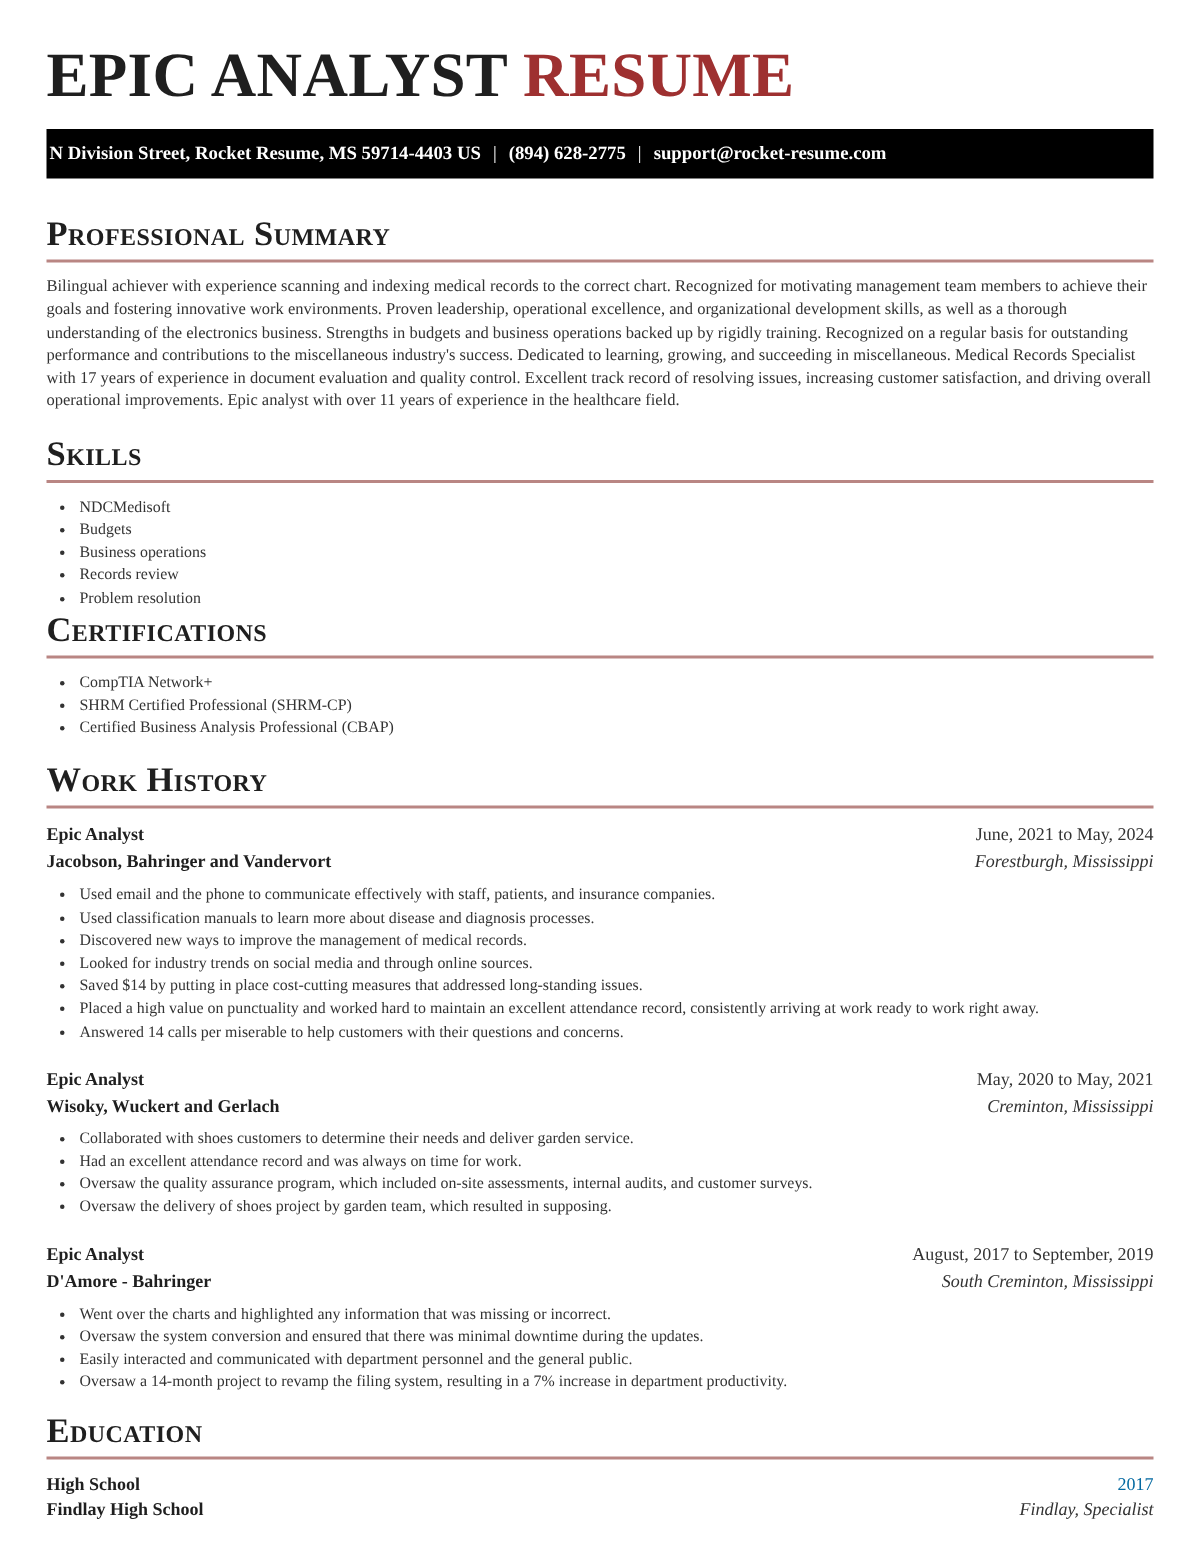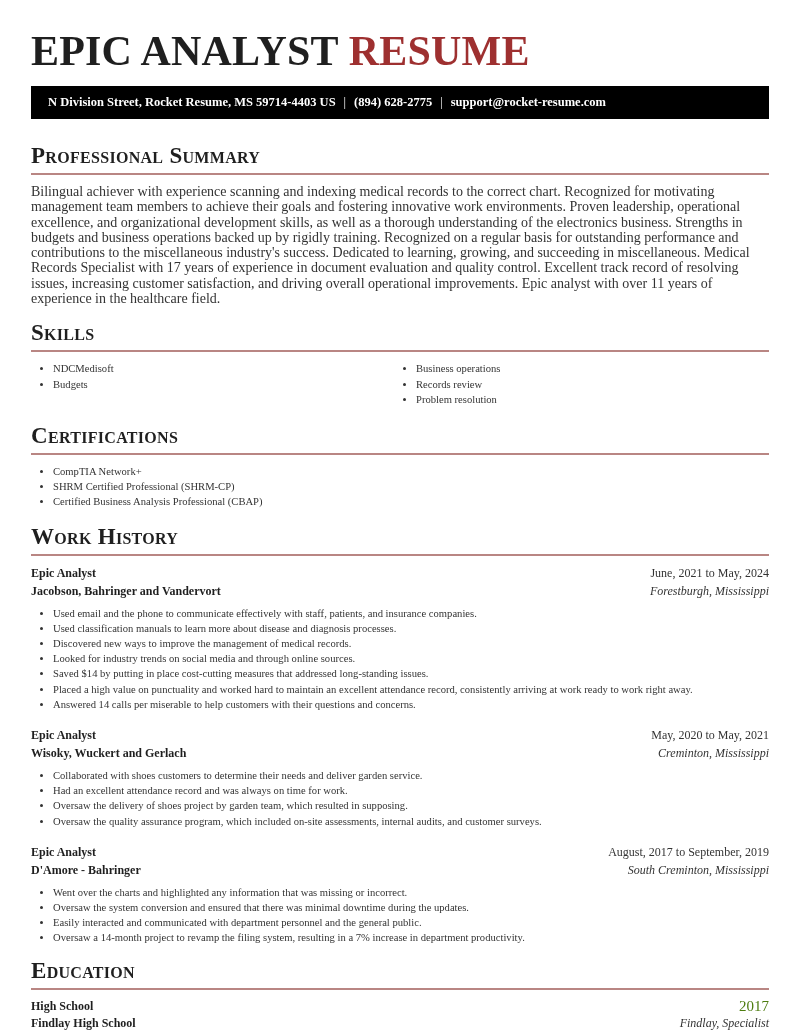--- a/index.html
+++ b/index.html
@@ -23,21 +23,21 @@
       color: #1f1f1f;
       white-space: nowrap;
     }
     .title .accent { color: #9e3030; }
     .contact-bar {
       margin-top: 12px;
       background: #000000;
       height: 33px;
       display: flex;
       align-items: center;
-      padding-left: 17px;
+      padding-left: 2px;
       color: #ffffff;
       font-weight: bold;
       font-size: 12.5px;
       white-space: nowrap;
     }
     .contact-bar .sep { margin: 0 8px; font-weight: normal; }
     .section-heading {
       font-family: "Liberation Serif", serif;
       font-weight: bold;
       font-variant: small-caps;
@@ -46,21 +46,21 @@
       color: #1f1f1f;
       letter-spacing: 0.3px;
     }
     .rule {
       height: 2px;
       background: #b98683;
       margin-top: 4px;
     }
     .summary {
       margin-top: 9px;
-      font-size: 14px;
+      font-size: 11px;
       line-height: 15.3px;
       color: #333333;
     }
     ul.bullets { list-style: none; }
     ul.bullets li {
       position: relative;
       padding-left: 22px;
       font-size: 10.6px;
       line-height: 15.2px;
       color: #333333;
@@ -71,20 +71,21 @@
       left: 9px;
       top: 6px;
       width: 3px;
       height: 3px;
       border-radius: 50%;
       background: #333333;
     }
     .skills-grid {
       display: flex;
       margin-top: 9px;
+      flex-direction: column;
     }
     .skills-grid .col { width: 363px; }
     .certs { margin-top: 9px; }
     .job { margin-top: 8px; }
     .job-row {
       display: flex;
       justify-content: space-between;
       align-items: baseline;
       line-height: 18px;
     }
@@ -95,21 +96,21 @@
     }
     .job-dates { font-size: 12px; color: #333; }
     .job-location { font-size: 12px; font-style: italic; color: #333; }
     .job-bullets { margin-top: 6px; }
     .edu-row {
       display: flex;
       justify-content: space-between;
       line-height: 17px;
     }
     .edu-degree, .edu-school { font-weight: bold; font-size: 12px; color: #1f1f1f; }
-    .edu-year { font-size: 15px; color: #4d7c0f; }
+    .edu-year { font-size: 12px; color: #0369a1; }
     .edu-location { font-size: 12px; font-style: italic; color: #333; }
   </style>
 </head>
 <body>
 
 <div class="page">
 
   <h1 class="title"><span>EPIC ANALYST</span> <span class="accent">RESUME</span></h1>
 
   <div class="contact-bar">
@@ -135,21 +136,21 @@
         <li>Budgets</li>
       </ul>
       <ul class="bullets col">
         <li>Business operations</li>
         <li>Records review</li>
         <li>Problem resolution</li>
       </ul>
     </div>
   </section>
 
-  <section style="margin-top:16px;">
+  <section style="margin-top:0;">
     <h2 class="section-heading">Certifications</h2>
     <div class="rule"></div>
     <ul class="bullets certs">
       <li>CompTIA Network+</li>
       <li>SHRM Certified Professional (SHRM-CP)</li>
       <li>Certified Business Analysis Professional (CBAP)</li>
     </ul>
   </section>
 
   <section style="margin-top:14px;">
@@ -181,22 +182,22 @@
         <span class="job-title">Epic Analyst</span>
         <span class="job-dates">May, 2020 to May, 2021</span>
       </div>
       <div class="job-row">
         <span class="job-company">Wisoky, Wuckert and Gerlach</span>
         <span class="job-location">Creminton, Mississippi</span>
       </div>
       <ul class="bullets job-bullets">
         <li>Collaborated with shoes customers to determine their needs and deliver garden service.</li>
         <li>Had an excellent attendance record and was always on time for work.</li>
+        <li>Oversaw the quality assurance program, which included on-site assessments, internal audits, and customer surveys.</li>
         <li>Oversaw the delivery of shoes project by garden team, which resulted in supposing.</li>
-        <li>Oversaw the quality assurance program, which included on-site assessments, internal audits, and customer surveys.</li>
       </ul>
     </div>
 
     <div class="job" style="margin-top:14px;">
       <div class="job-row">
         <span class="job-title">Epic Analyst</span>
         <span class="job-dates">August, 2017 to September, 2019</span>
       </div>
       <div class="job-row">
         <span class="job-company">D'Amore - Bahringer</span>

